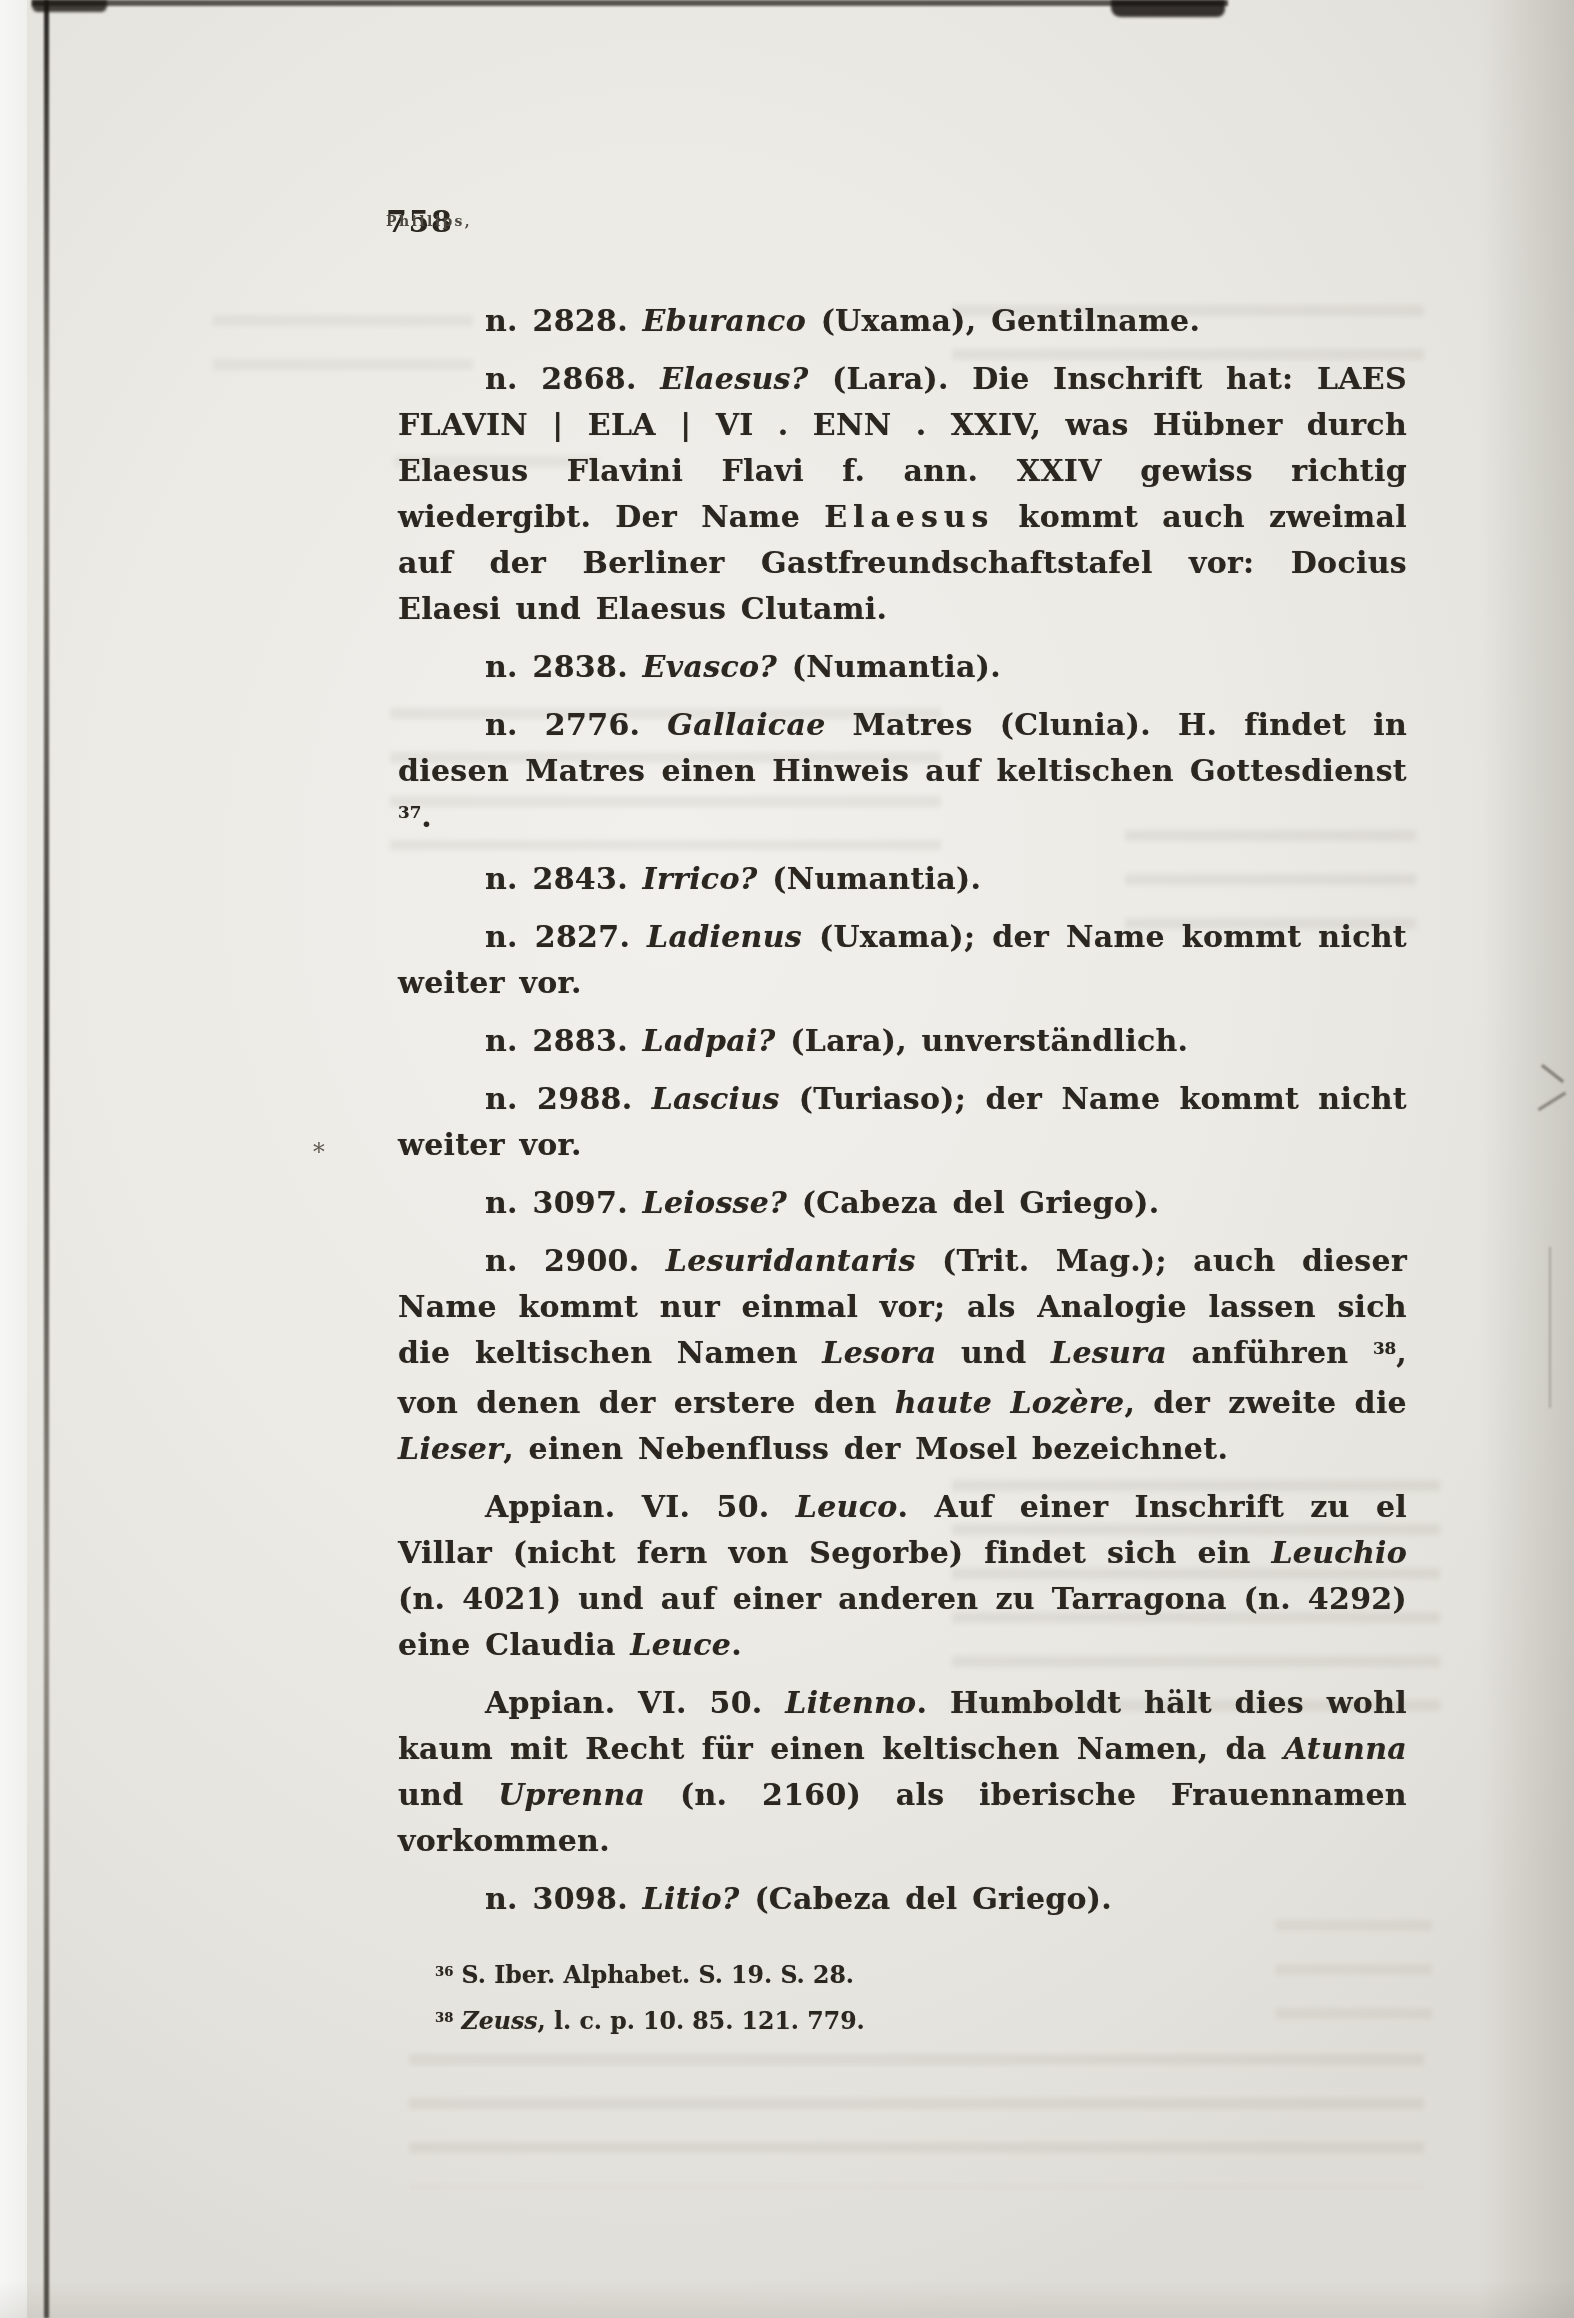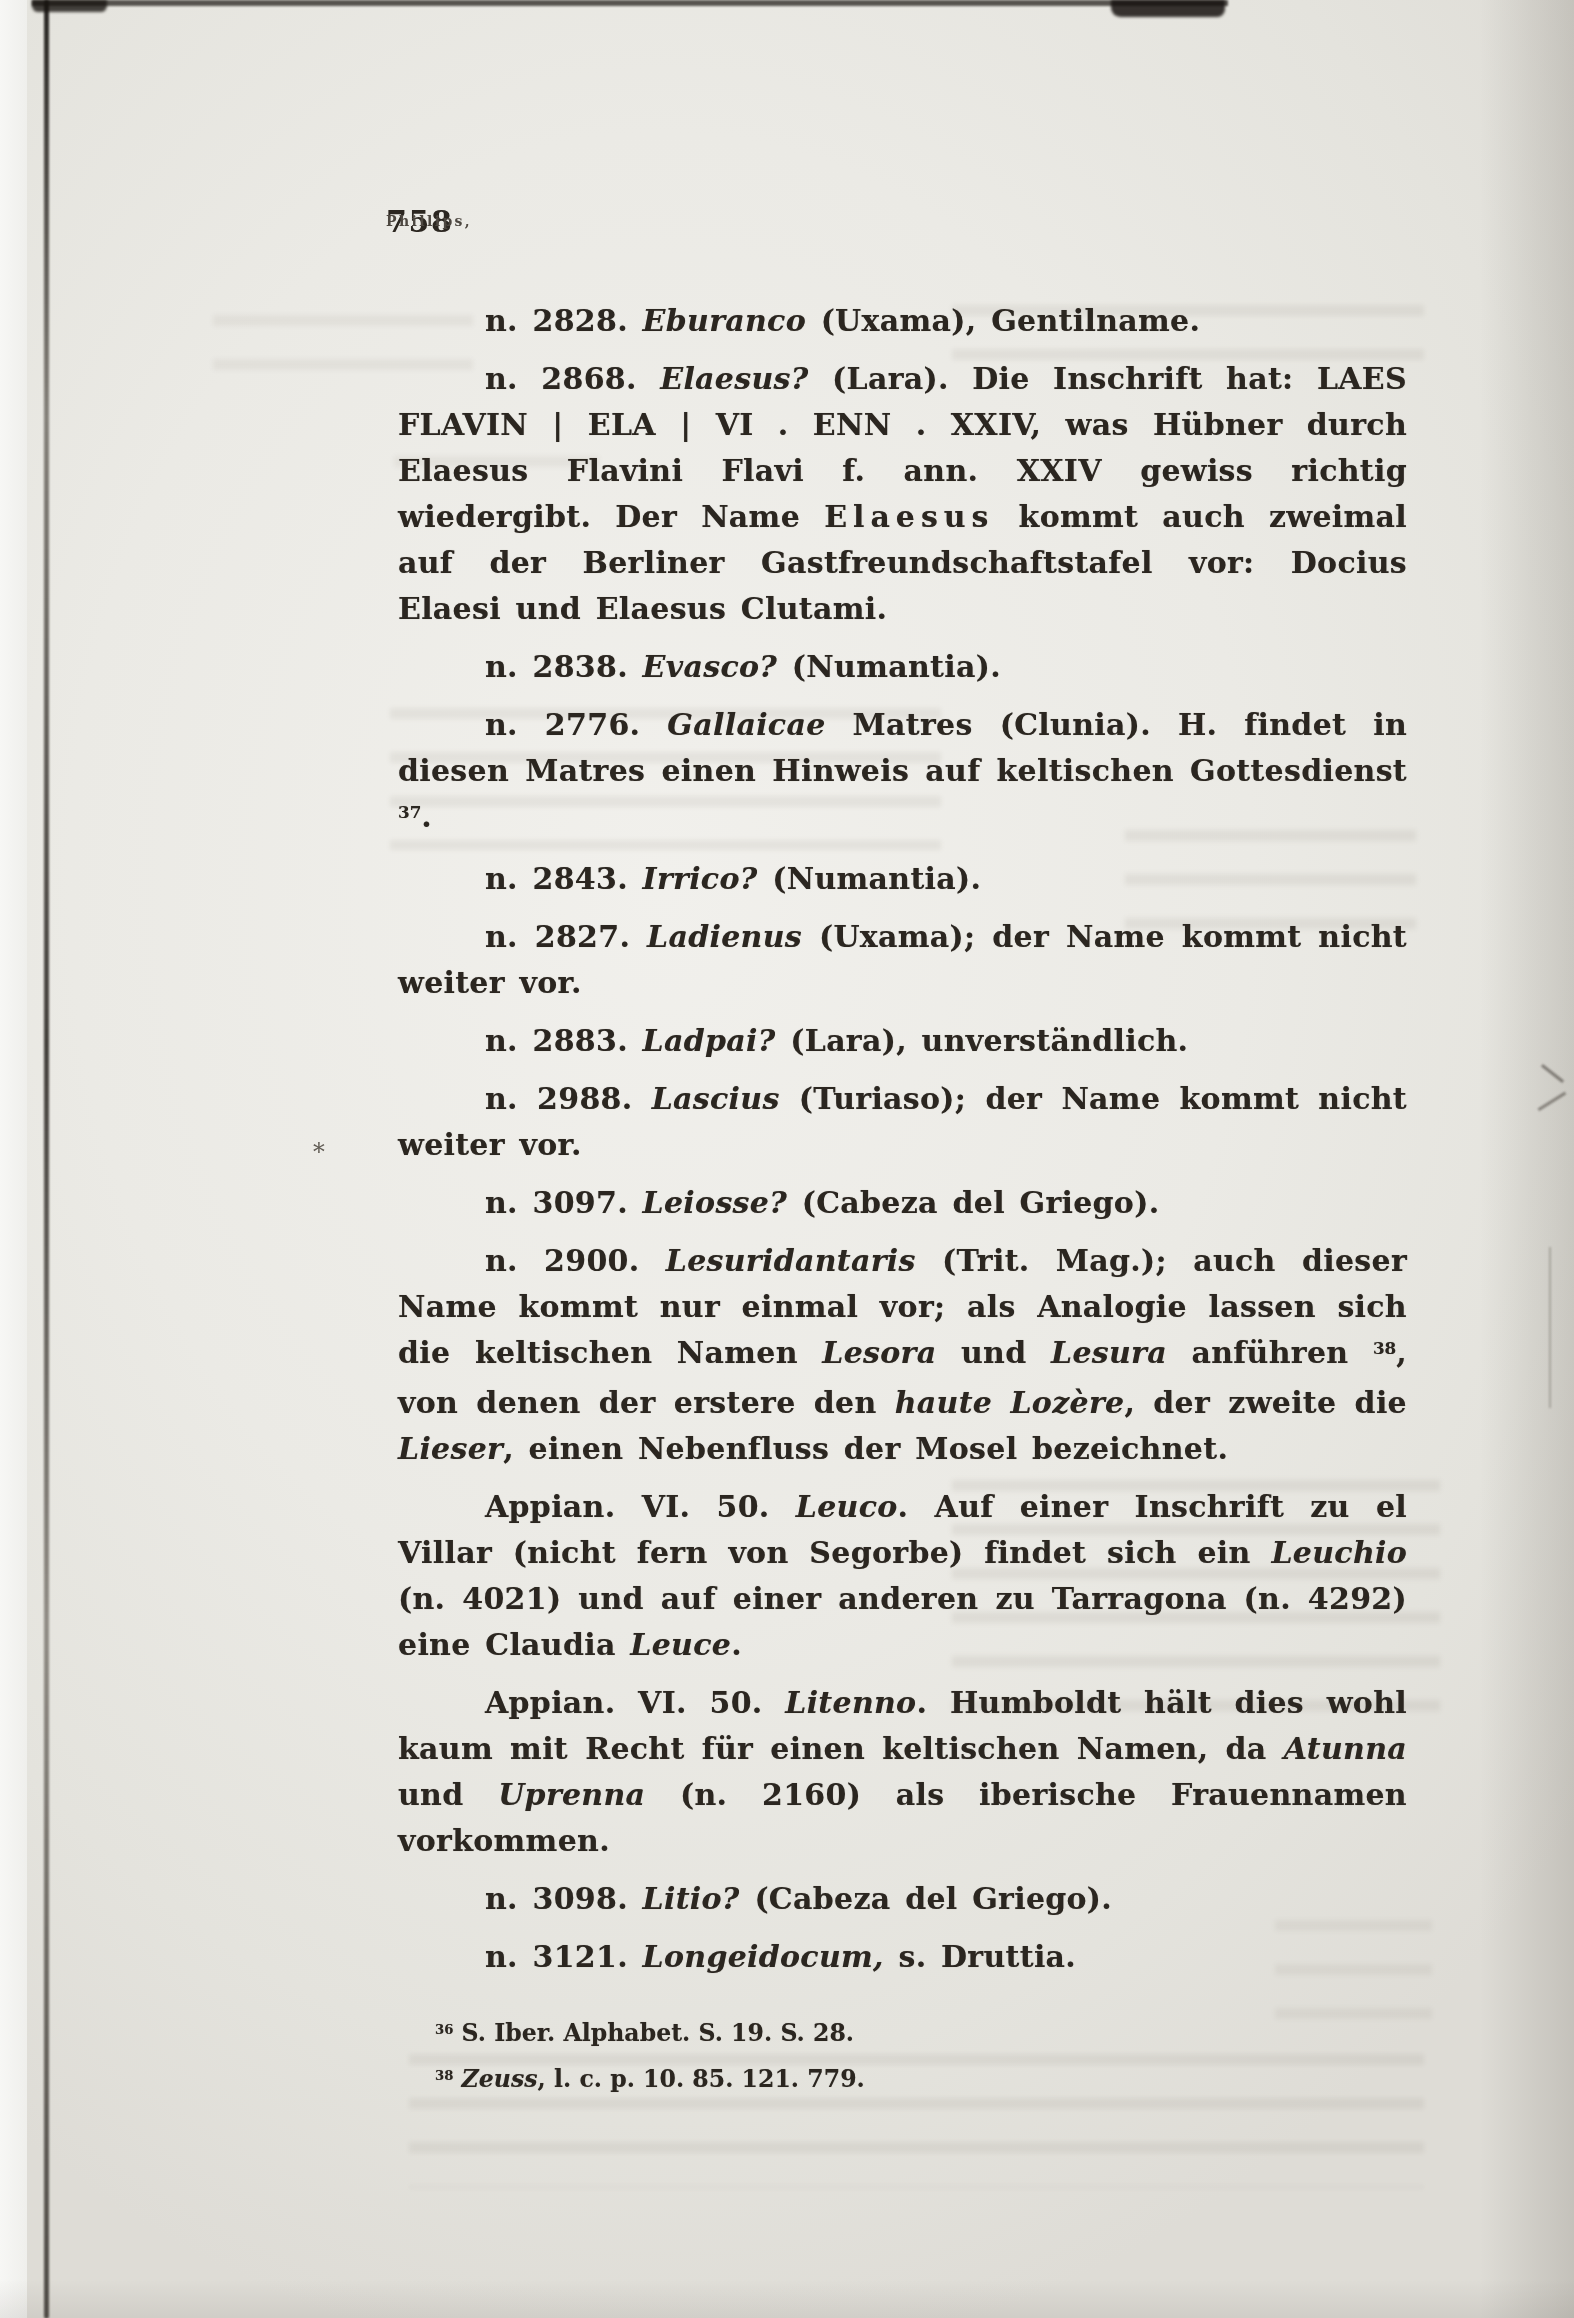--- a/index.html
+++ b/index.html
@@ -106,21 +106,20 @@
       <p class="para"><span>n. 2776. </span><span class="s-i">Gallaicae</span><span> Matres (Clunia). H. findet in diesen Matres einen Hinweis auf keltischen Gottesdienst </span><span class="s-sup">37</span><span>.</span></p>
       <p class="para"><span>n. 2843. </span><span class="s-i">Irrico?</span><span> (Numantia).</span></p>
       <p class="para"><span>n. 2827. </span><span class="s-i">Ladienus</span><span> (Uxama); der Name kommt nicht weiter vor.</span></p>
       <p class="para"><span>n. 2883. </span><span class="s-i">Ladpai?</span><span> (Lara), unverständlich.</span></p>
       <p class="para"><span>n. 2988. </span><span class="s-i">Lascius</span><span> (Turiaso); der Name kommt nicht weiter vor.</span></p>
       <p class="para"><span>n. 3097. </span><span class="s-i">Leiosse?</span><span> (Cabeza del Griego).</span></p>
       <p class="para"><span>n. 2900. </span><span class="s-i">Lesuridantaris</span><span> (Trit. Mag.); auch dieser Name kommt nur einmal vor; als Analogie lassen sich die keltischen Namen </span><span class="s-i">Lesora</span><span> und </span><span class="s-i">Lesura</span><span> anführen </span><span class="s-sup">38</span><span>, von denen der erstere den </span><span class="s-i">haute Lozère</span><span>, der zweite die </span><span class="s-i">Lieser</span><span>, einen Nebenfluss der Mosel bezeichnet.</span></p>
       <p class="para gap"><span>Appian. VI. 50. </span><span class="s-i">Leuco</span><span>. Auf einer Inschrift zu el Villar (nicht fern von Segorbe) findet sich ein </span><span class="s-i">Leuchio</span><span> (n. 4021) und auf einer anderen zu Tarragona (n. 4292) eine Claudia </span><span class="s-i">Leuce</span><span>.</span></p>
       <p class="para gap"><span>Appian. VI. 50. </span><span class="s-i">Litenno</span><span>. Humboldt hält dies wohl kaum mit Recht für einen keltischen Namen, da </span><span class="s-i">Atunna</span><span> und </span><span class="s-i">Uprenna</span><span> (n. 2160) als iberische Frauennamen vorkommen.</span></p>
       <p class="para gap"><span>n. 3098. </span><span class="s-i">Litio?</span><span> (Cabeza del Griego).</span></p>
-      <p class="para gap"><span>n. 3121. </span><span class="s-i">Longeidocum,</span><span> s. Druttia.</span></p>
     </div>
 
     <div class="footblock">
       <p class="fn"><span class="s-sup">36</span><span> S. Iber. Alphabet. S. 19. S. 28.</span></p>
       <p class="fn"><span class="s-sup">38</span><span> </span><span class="s-i">Zeuss</span><span>, l. c. p. 10. 85. 121. 779.</span></p>
     </div>
 
   </div>
 </div>
 

